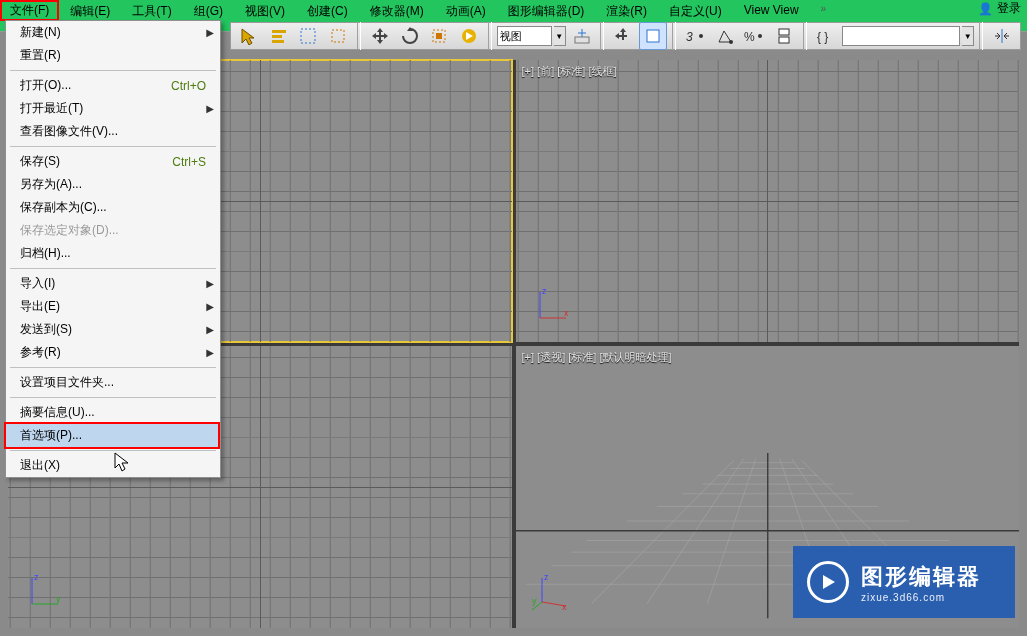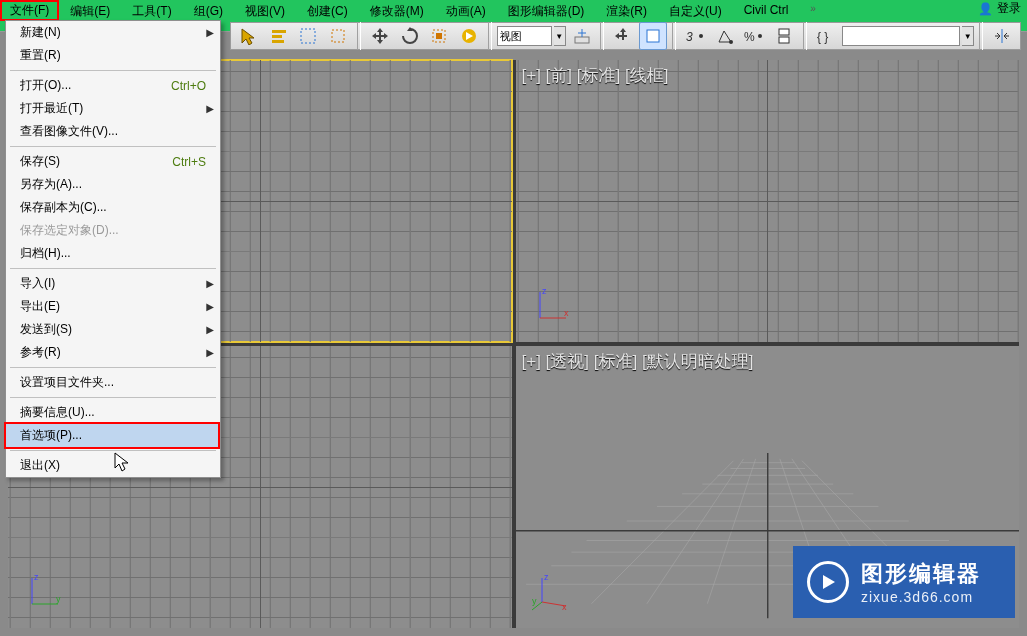--- a/index.html
+++ b/index.html
@@ -12,21 +12,21 @@
 
 .toolbar { position: absolute; left: 230px; top: 22px; right: 6px; height: 28px; background: linear-gradient(#efefef,#d7d7d7); border: 1px solid #9a9a9a; display: flex; align-items: center; padding: 0 4px; gap: 2px; }
 .tbtn { width: 28px; height: 28px; display: flex; align-items: center; justify-content: center; border: 1px solid transparent; border-radius: 2px; }
 .tsep { width: 4px; height: 28px; border-left: 1px solid #a0a0a0; border-right: 1px solid #fff; margin: 0 3px; }
 .tinput { width: 55px; height: 20px; font-size: 11px; border: 1px solid #888; background: #fff; padding: 0 2px; }
 .tdrop { width: 12px; height: 20px; background: #e3e3e3; border: 1px solid #888; border-left: none; display:flex;align-items:center;justify-content:center;font-size:8px; }
 
 .viewports { position: absolute; left: 8px; top: 60px; right: 8px; bottom: 8px; display: grid; grid-template-columns: 1fr 1fr; grid-template-rows: 1fr 1fr; gap: 4px; background: #3a3a3a; }
 .vp { position: relative; background: #8d8d8d; overflow: hidden; }
 .vp.active { outline: 2px solid #e8c838; outline-offset: -1px; }
-.vp-label { position: absolute; top: 4px; left: 6px; color: #e5e5e5; font-size: 17px; text-shadow: 0 1px 1px #000; z-index: 5; }
+.vp-label { position: absolute; top: 4px; left: 6px; color: #e5e5e5; font-size: 11px; text-shadow: 0 1px 1px #000; z-index: 5; }
 .grid-bg {
   position: absolute; inset: 0;
   background-image:
     linear-gradient(#7a7a7a 1px, transparent 1px),
     linear-gradient(90deg,#7a7a7a 1px, transparent 1px),
     linear-gradient(#707070 1px, transparent 1px),
     linear-gradient(90deg,#707070 1px, transparent 1px);
   background-size: 100px 100px, 100px 100px, 20px 20px, 20px 20px;
   background-position: 50% 50%;
 }
@@ -53,40 +53,40 @@
 .menu-item.hl::after { content:""; position:absolute; left:-2px; right:0; top:-2px; bottom:-2px; border:2px solid #ff0000; pointer-events:none; }
 .menu-sep { height: 1px; background: #c0c0c0; margin: 3px 4px; }
 
 
 .cursor { position: absolute; left: 114px; top: 452px; z-index: 200; pointer-events:none; }
 
 
 .watermark { position:absolute; right:12px; bottom:18px; width:222px; height:72px; background:#2a5fb0; color:#fff; display:flex; align-items:center; gap:12px; padding:0 14px; z-index: 50; }
 .watermark .ico { width:42px; height:42px; border:3px solid #fff; border-radius:50%; display:flex;align-items:center;justify-content:center; }
 .watermark .big { font-size:22px; font-weight:bold; letter-spacing:2px; }
-.watermark .small { font-size:14px; letter-spacing:1px; opacity:.9; display: block; }
+.watermark .small { font-size:10px; letter-spacing:1px; opacity:.9; display: block; }
 
 .arrow { font-size: 10px; color:#555; }
 </style>
 </head>
 <body>
 
 <div class="menubar">
   <div class="item open">文件(F)</div>
   <div class="item">编辑(E)</div>
   <div class="item">工具(T)</div>
   <div class="item">组(G)</div>
   <div class="item">视图(V)</div>
   <div class="item">创建(C)</div>
   <div class="item">修改器(M)</div>
   <div class="item">动画(A)</div>
   <div class="item">图形编辑器(D)</div>
   <div class="item">渲染(R)</div>
   <div class="item">自定义(U)</div>
-  <div class="item">Civil Ctrl</div>
+  <div class="item">View View</div>
   <div class="item arrow">»</div>
   <div class="login">
     <span>👤</span>
     <span>登录</span>
   </div>
 </div>
 
 <div class="toolbar">
   <div class="tbtn">
       <svg width="18" height="18">

